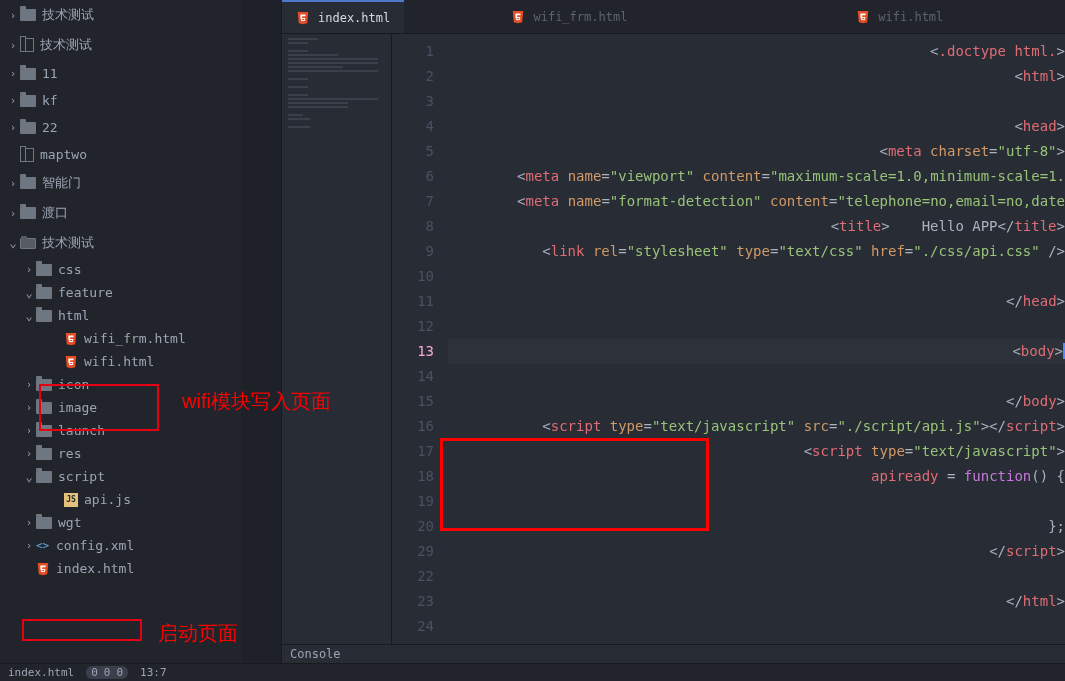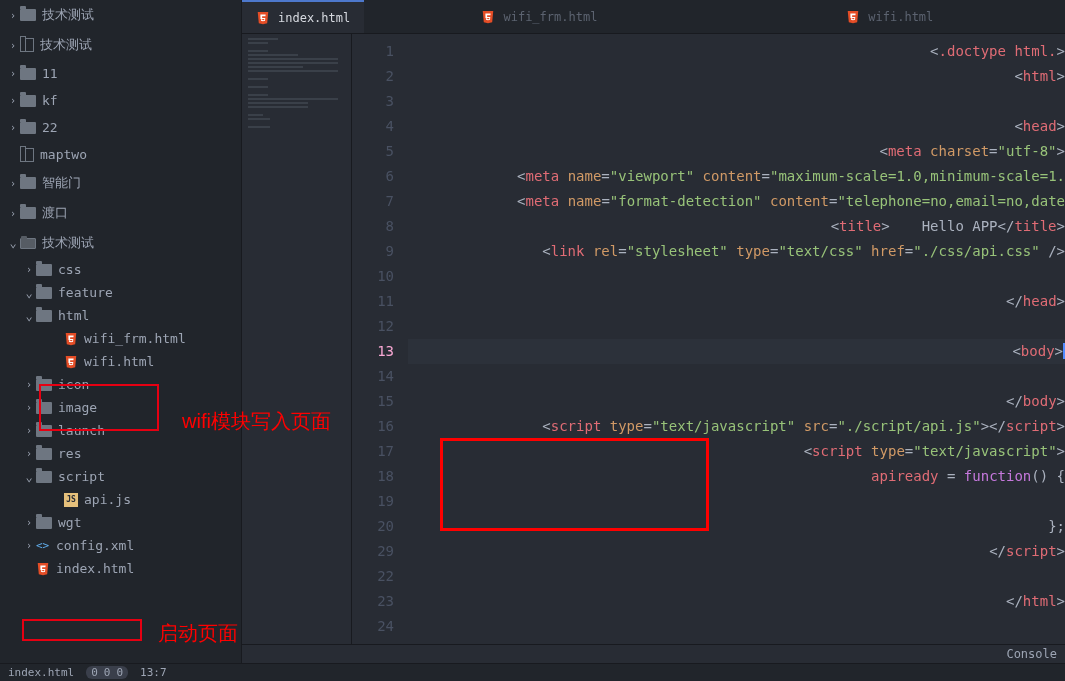--- a/index.html
+++ b/index.html
@@ -1,36 +1,36 @@
 <!DOCTYPE html>
 <html><head>
 <meta charset="utf-8">
 <style>
 * { margin: 0; padding: 0; box-sizing: border-box; }
 body { font-family: Consolas, Monaco, monospace; font-size: 13px; background: #1e2127; color: #abb2bf; overflow: hidden; width: 1065px; height: 681px; }
-.container { display: flex; height: 663px; }
+.container { display: flex; height: 663px; gap: 40px; }
 .sidebar { width: 241px; background: #21252b; overflow-y: auto; overflow-x: hidden; }
 .tree-item { display: flex; align-items: center; padding: 4px 0; padding-left: var(--indent, 8px); cursor: pointer; white-space: nowrap; color: #9da5b4; }
 .chevron { display: inline-block; width: 10px; text-align: center; font-size: 10px; margin-right: 2px; }
 .chevron.collapsed::before { content: "›"; }
 .chevron.expanded::before { content: "⌄"; font-size: 12px; }
 .folder-icon { display: inline-block; width: 16px; height: 12px; background: #6e7681; margin-right: 6px; border-radius: 1px; position: relative; }
 .folder-icon.open { background: #565c64; border: 1px solid #6e7681; height: 11px; }
 .folder-icon::before { content: ""; position: absolute; top: -3px; left: 0; width: 6px; height: 3px; background: inherit; border-radius: 1px 1px 0 0; }
 .repo-icon { display: inline-block; width: 14px; height: 14px; border: 1px solid #6e7681; margin-right: 6px; position: relative; }
 .repo-icon::before { content: ""; position: absolute; bottom: -1px; left: -1px; width: 4px; height: 14px; border: 1px solid #6e7681; background: #21252b; }
 .html-icon { display: inline-block; width: 14px; height: 14px; margin-right: 6px; position: relative; }
 .html-icon svg { width: 14px; height: 14px; }
 .js-icon { display: inline-block; width: 14px; height: 14px; background: #e5c07b; margin-right: 6px; position: relative; color: #282c34; font-size: 8px; font-weight: bold; text-align: center; line-height: 14px; }
 .xml-icon { display: inline-block; width: 14px; height: 14px; margin-right: 6px; font-size: 11px; color: #61afef; }
 .redbox1 { position: absolute; left: 39px; top: 384px; width: 120px; height: 47px; border: 2px solid #e60012; pointer-events: none; z-index: 10; }
 .redbox2 { position: absolute; left: 22px; top: 619px; width: 120px; height: 22px; border: 2px solid #e60012; pointer-events: none; z-index: 10; }
 .redbox3 { position: absolute; left: 440px; top: 438px; width: 269px; height: 93px; border: 3px solid #ff0000; pointer-events: none; z-index: 10; }
 .annotation { position: absolute; color: #ff0000; font-size: 20px; font-family: "Microsoft YaHei", sans-serif; z-index: 10; pointer-events: none; }
-.ann1 { left: 182px; top: 408px; }
+.ann1 { left: 182px; top: 388px; }
 .ann2 { left: 158px; top: 620px; }
 .editor-area { flex: 1; display: flex; flex-direction: column; background: #282c34; border-left: 1px solid #181a1f; }
 .tabs { display: flex; height: 34px; background: #21252b; border-bottom: 1px solid #181a1f; }
 .tab { display: flex; align-items: center; padding: 0 14px; cursor: pointer; color: #5c6370; gap: 6px; font-size: 12px; }
 .tab.active { background: #282c34; color: #d7dae0; border-top: 2px solid #4d78cc; }
 .tab .html-icon { margin-right: 2px; }
 .editor-body { flex: 1; display: flex; position: relative; overflow: hidden; }
 .minimap { width: 110px; background: #282c34; padding: 4px 6px; font-size: 2px; line-height: 3px; font-family: monospace; color: #4b5263; overflow: hidden; border-right: 1px solid #181a1f; }
 .minimap-line { height: 3px; margin-bottom: 1px; }
 .mm-s { background: #3a4049; display: inline-block; height: 2px; }
@@ -39,21 +39,21 @@
 .code { flex: 1; padding-top: 5px; font-size: 14px; line-height: 25px; white-space: pre; overflow-x: hidden; color: #abb2bf; text-align: right; }
 .code .line.active { background: #2c313a; }
 .tk-punct { color: #abb2bf; }
 .tk-tag { color: #e06c75; }
 .tk-attr { color: #d19a66; }
 .tk-str { color: #98c379; }
 .tk-text { color: #abb2bf; margin-left: 32px; }
 .tk-keyword { color: #c678dd; }
 .tk-var { color: #e06c75; }
 .cursor { border-left: 2px solid #528bff; }
-.bottom-panel { border-top: 1px solid #181a1f; padding: 2px 8px; font-size: 12px; color: #9da5b4; text-align: right; }
+.bottom-panel { border-top: 1px solid #181a1f; padding: 2px 8px; font-size: 12px; color: #9da5b4; }
 .statusbar { position: fixed; bottom: 0; left: 0; right: 0; height: 18px; background: #21252b; display: flex; align-items: center; padding: 0 8px; gap: 12px; font-size: 11px; color: #9da5b4; border-top: 1px solid #181a1f; }
 .stat-badge { background: #3a3f4b; padding: 0 5px; border-radius: 6px; display: flex; gap: 6px; }
 </style>
 </head>
 <body>
 
 <div class="container">
   <div class="sidebar" id="sidebar">
       <div class="tree-item" style="--indent:8px;padding-top:6px;padding-bottom:6px;">
         <span class="chevron collapsed"></span>

